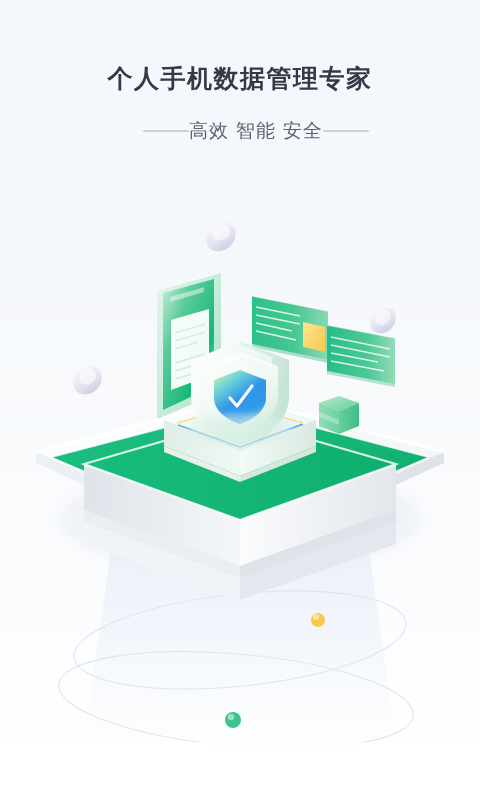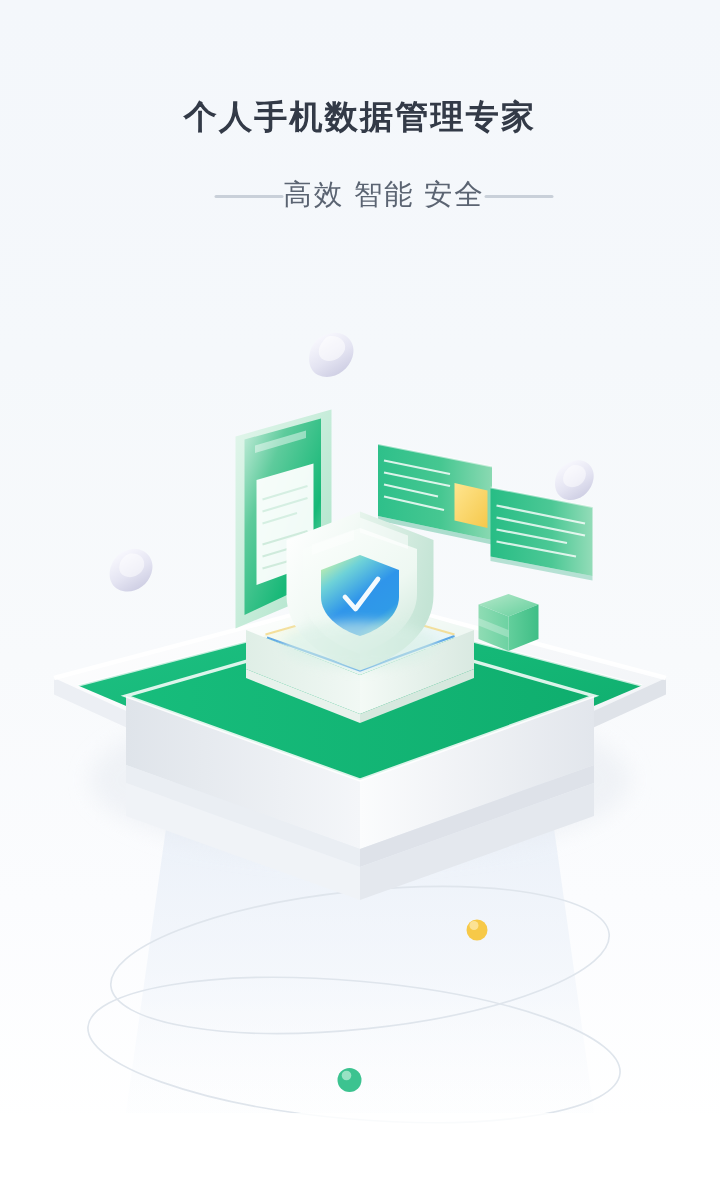--- a/index.html
+++ b/index.html
@@ -32,21 +32,21 @@
   .header {
     position: absolute;
     top: 0;
     left: 0;
     width: 480px;
     padding-top: 58px;
     text-align: center;
     z-index: 40;
   }
   .title {
-    font-size: 22px;
+    font-size: 25px;
     line-height: 40px;
     letter-spacing: 1.5px;
     font-weight: 700;
     color: #333a47;
     white-space: nowrap;
   }
   .sub-row {
     margin-top: 21px;
     display: flex;
     align-items: center;

